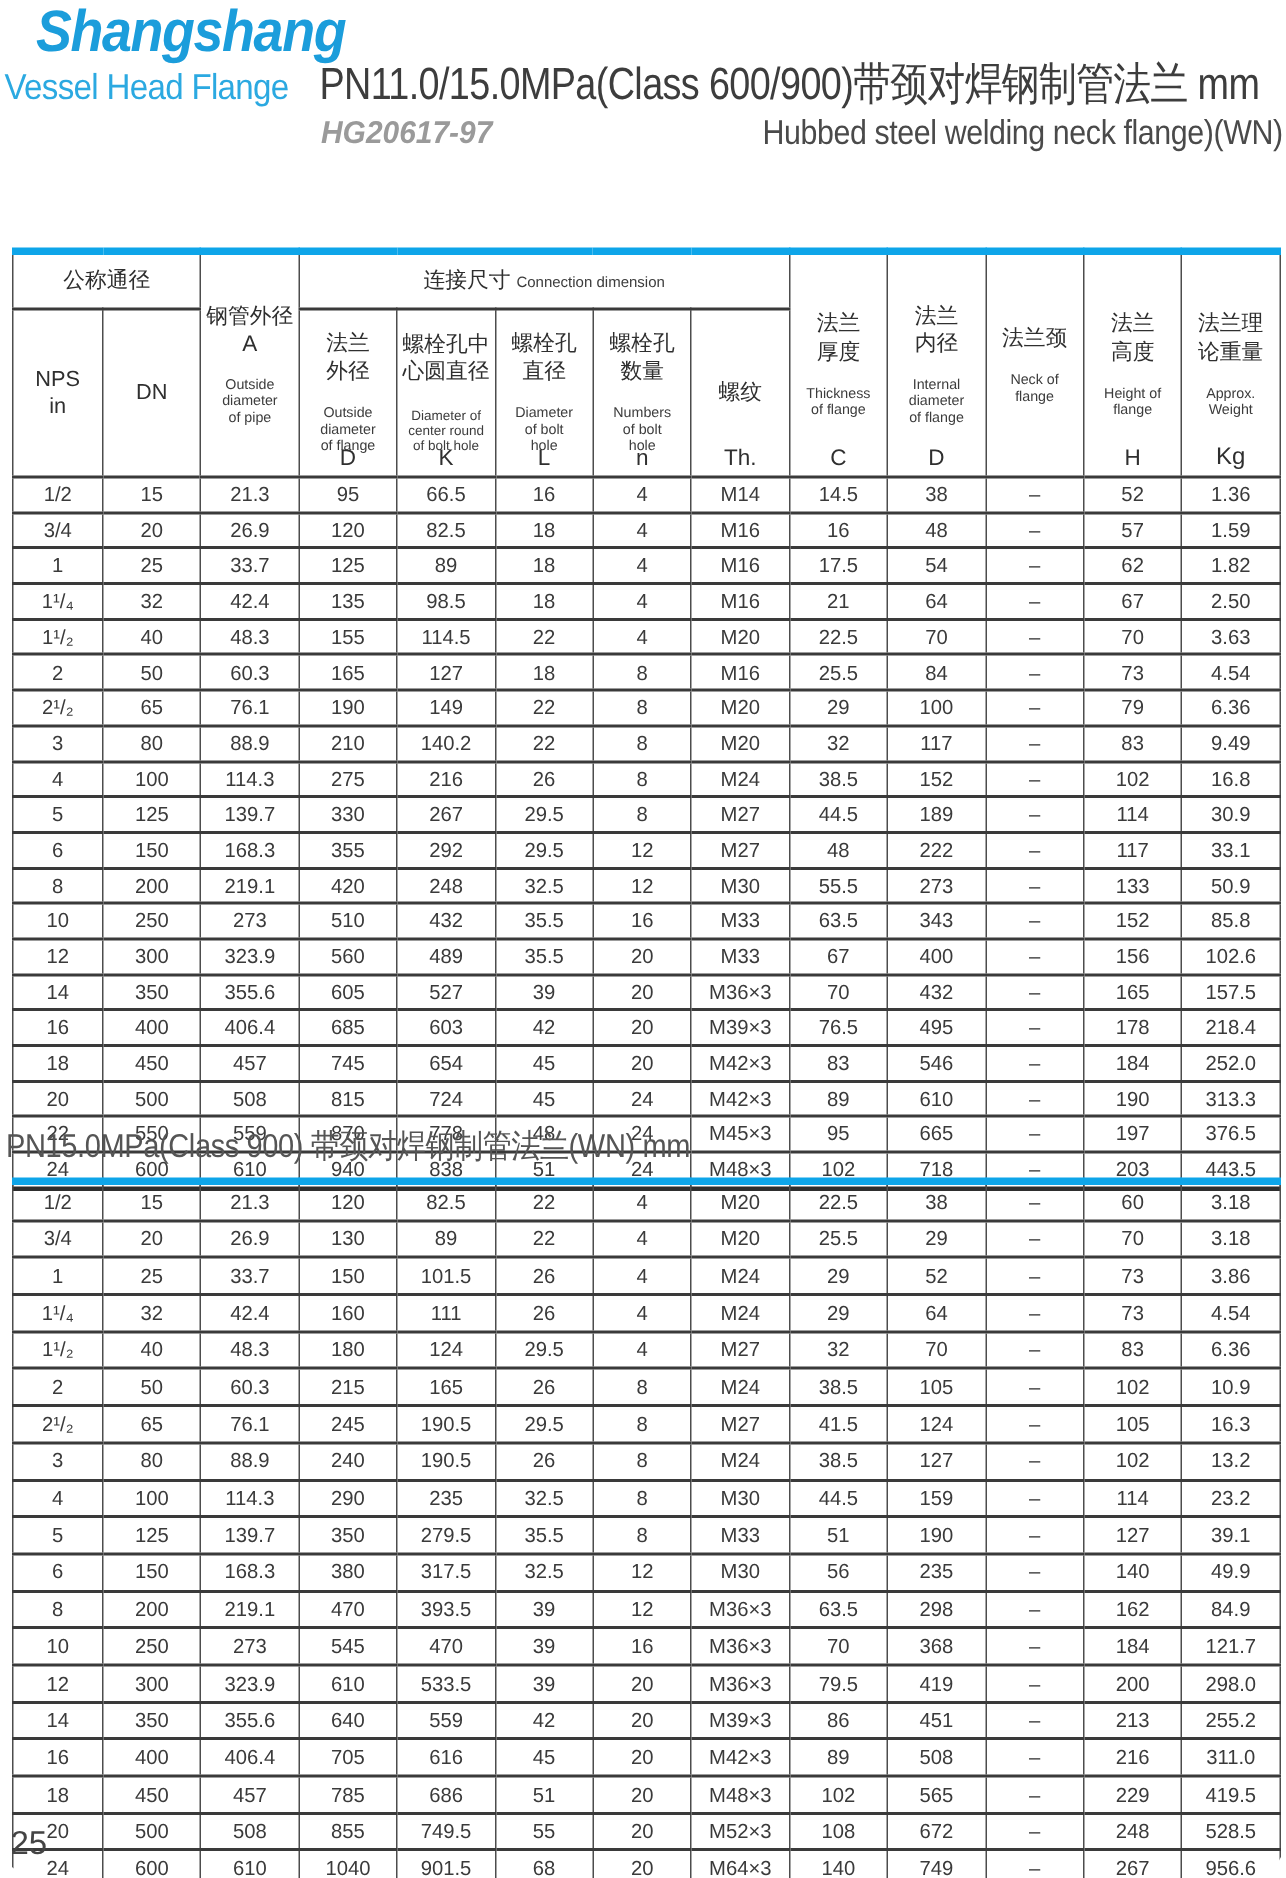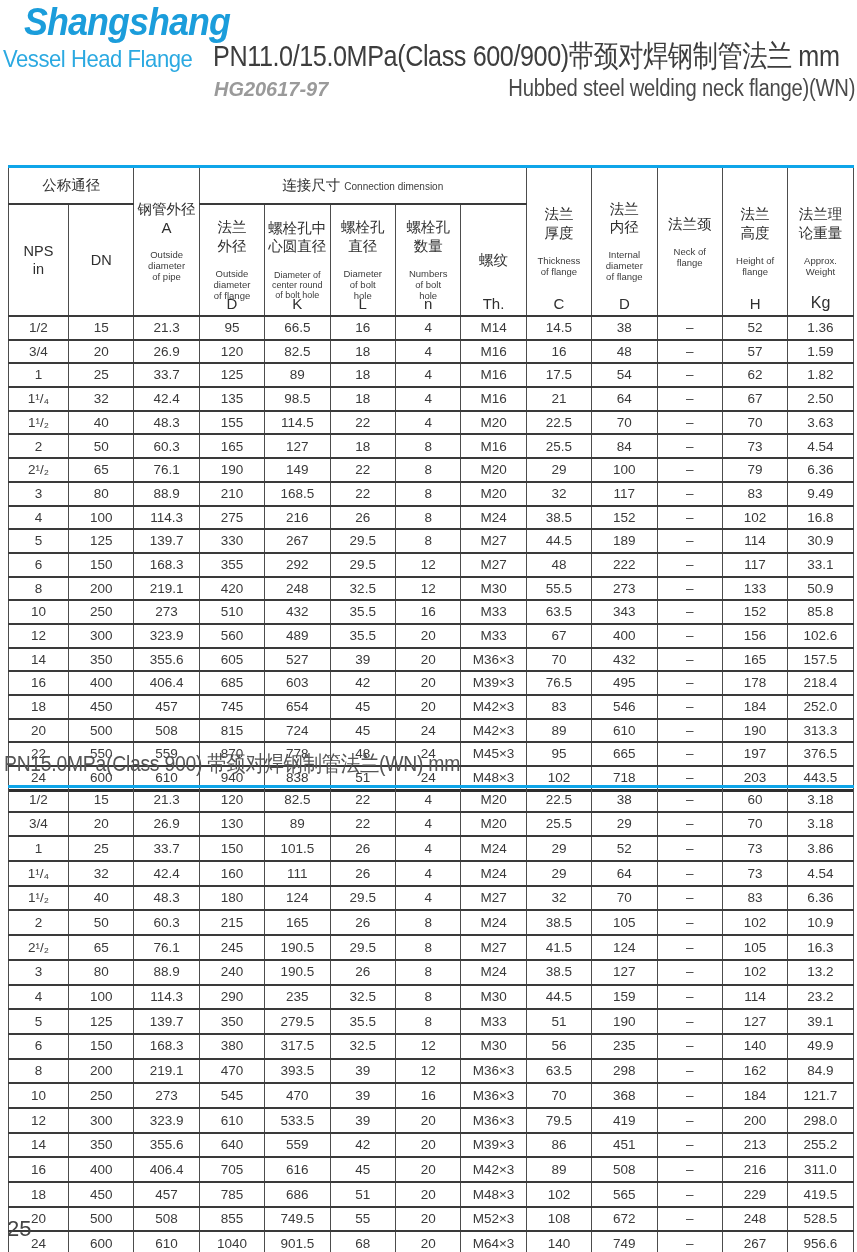--- a/index.html
+++ b/index.html
@@ -1,33 +1,33 @@
 <!DOCTYPE html>
 <html><head>
 <meta charset="utf-8">
 <style>
   html,body{margin:0;padding:0;background:#ffffff;}
   .page{position:relative;width:857px;height:1252px;background:#fff;overflow:hidden;
-        font-family:"Liberation Sans",sans-serif;color:#333;}
+        font-family:"Liberation Sans",sans-serif;color:#333;border-radius:26px;}
 
   
   .logo-line1{position:absolute;left:24px;top:0px;font-size:39px;font-weight:bold;font-style:italic;
               letter-spacing:-1px;color:#1b9ddb;transform:scaleX(.92);transform-origin:left top;}
   .logo-line2{position:absolute;left:3px;top:45px;font-size:24px;color:#2ba9e1;
               letter-spacing:-.5px;transform:scaleX(.92);transform-origin:left top;}
   .doc-title{position:absolute;left:213px;top:36px;font-size:30px;color:#3d3d3d;white-space:nowrap;
              letter-spacing:-.5px;transform:scaleX(.84);transform-origin:left top;}
   .standard{position:absolute;left:214px;top:77px;font-size:21px;font-weight:bold;font-style:italic;
             color:#9a9a9a;transform:scaleX(.95);transform-origin:left top;}
   .subtitle-en{position:absolute;right:2px;top:75px;font-size:23px;color:#4a4a4a;white-space:nowrap;
                letter-spacing:-.3px;transform:scaleX(.88);transform-origin:right top;}
 
   
   table.spec{position:absolute;left:8px;width:845px;table-layout:fixed;border-collapse:collapse;
-             border-top:3px solid #0ea5e9;border-bottom:3px solid #2e2e2e;}
+             border-top:5px solid #0ea5e9;border-bottom:3px solid #2e2e2e;}
   table.spec th,table.spec td{border-left:1px solid #4d4d4d;border-right:1px solid #4d4d4d;
              border-top:2px solid #3a3a3a;border-bottom:2px solid #3a3a3a;
              padding:0;text-align:center;vertical-align:middle;overflow:hidden;}
   #t1{top:165px;}
   #t2{top:785px;}
 
   thead tr.group-row th{height:35px;font-size:15px;color:#2f2f2f;}
   thead tr.main-row th{height:110px;}
   th.hc{position:relative;font-weight:normal;}
   th.with-letter{padding-bottom:24px;}
@@ -272,21 +272,21 @@
           <td>100</td>
           <td>–</td>
           <td>79</td>
           <td>6.36</td>
         </tr>
         <tr>
           <td>3</td>
           <td>80</td>
           <td>88.9</td>
           <td>210</td>
-          <td>168.5</td>
+          <td>140.2</td>
           <td>22</td>
           <td>8</td>
           <td>M20</td>
           <td>32</td>
           <td>117</td>
           <td>–</td>
           <td>83</td>
           <td>9.49</td>
         </tr>
         <tr>

